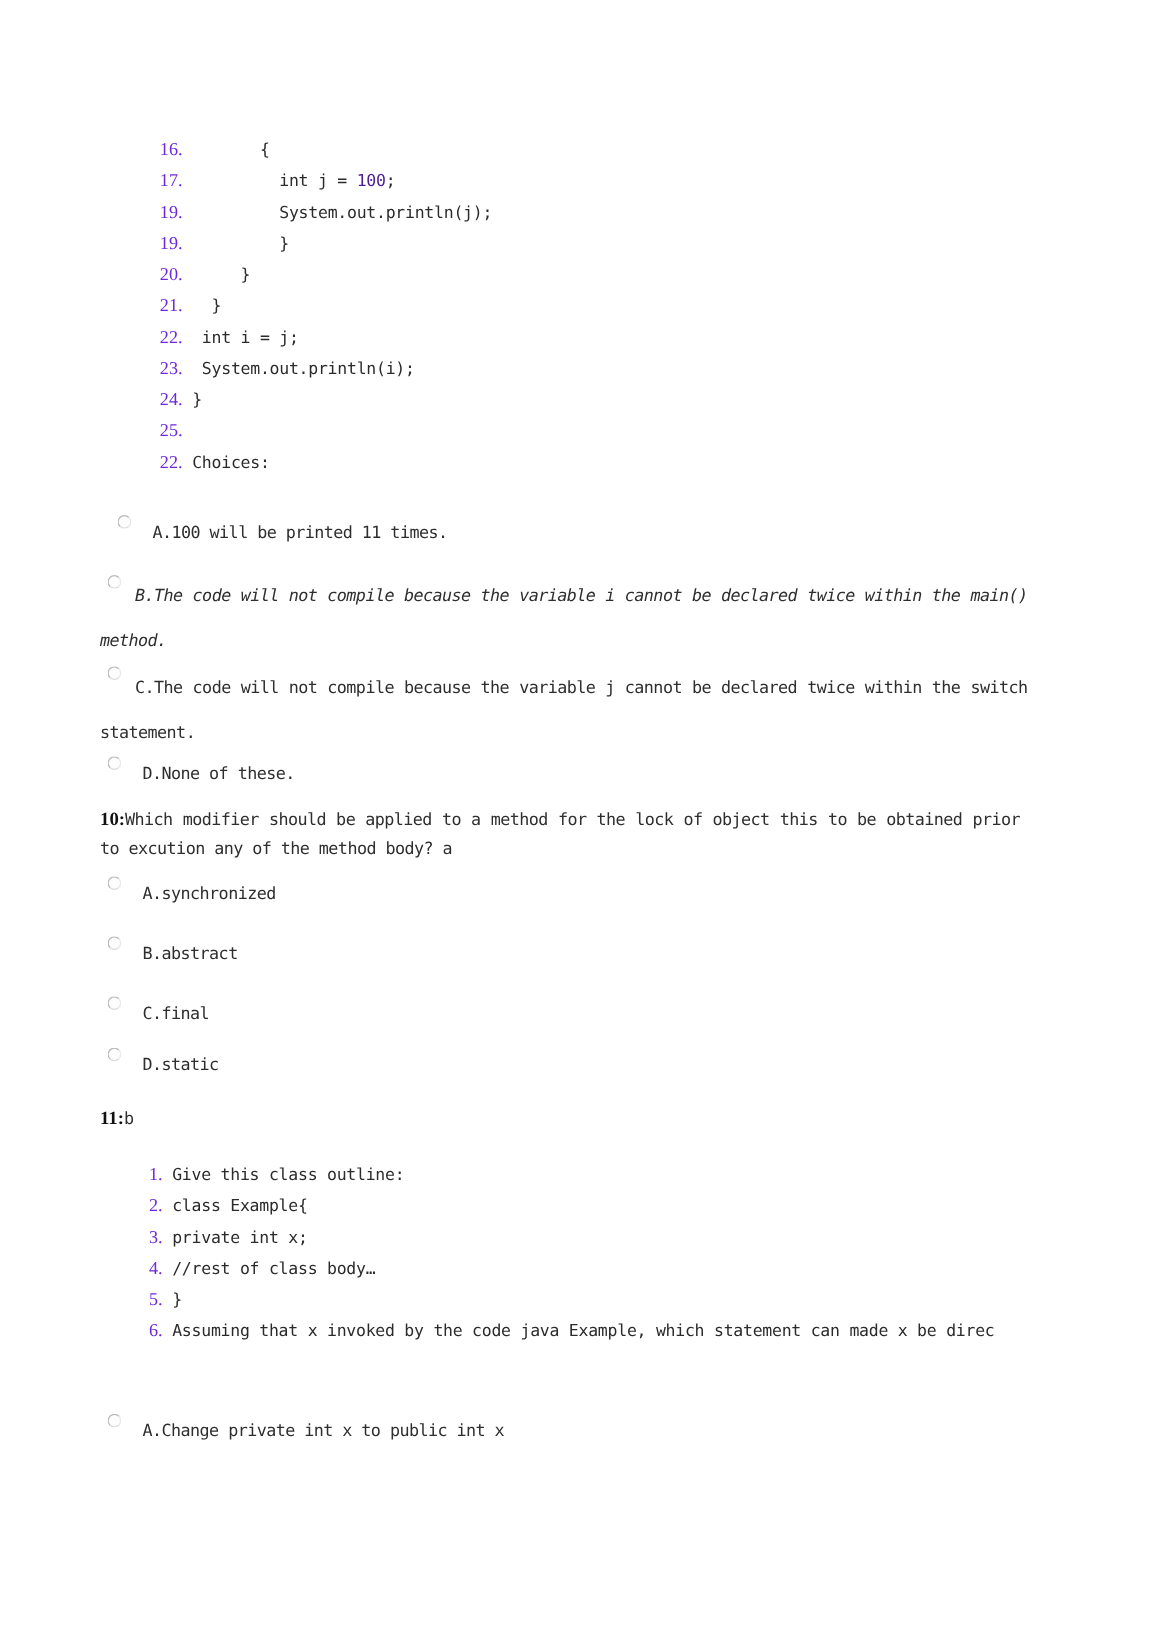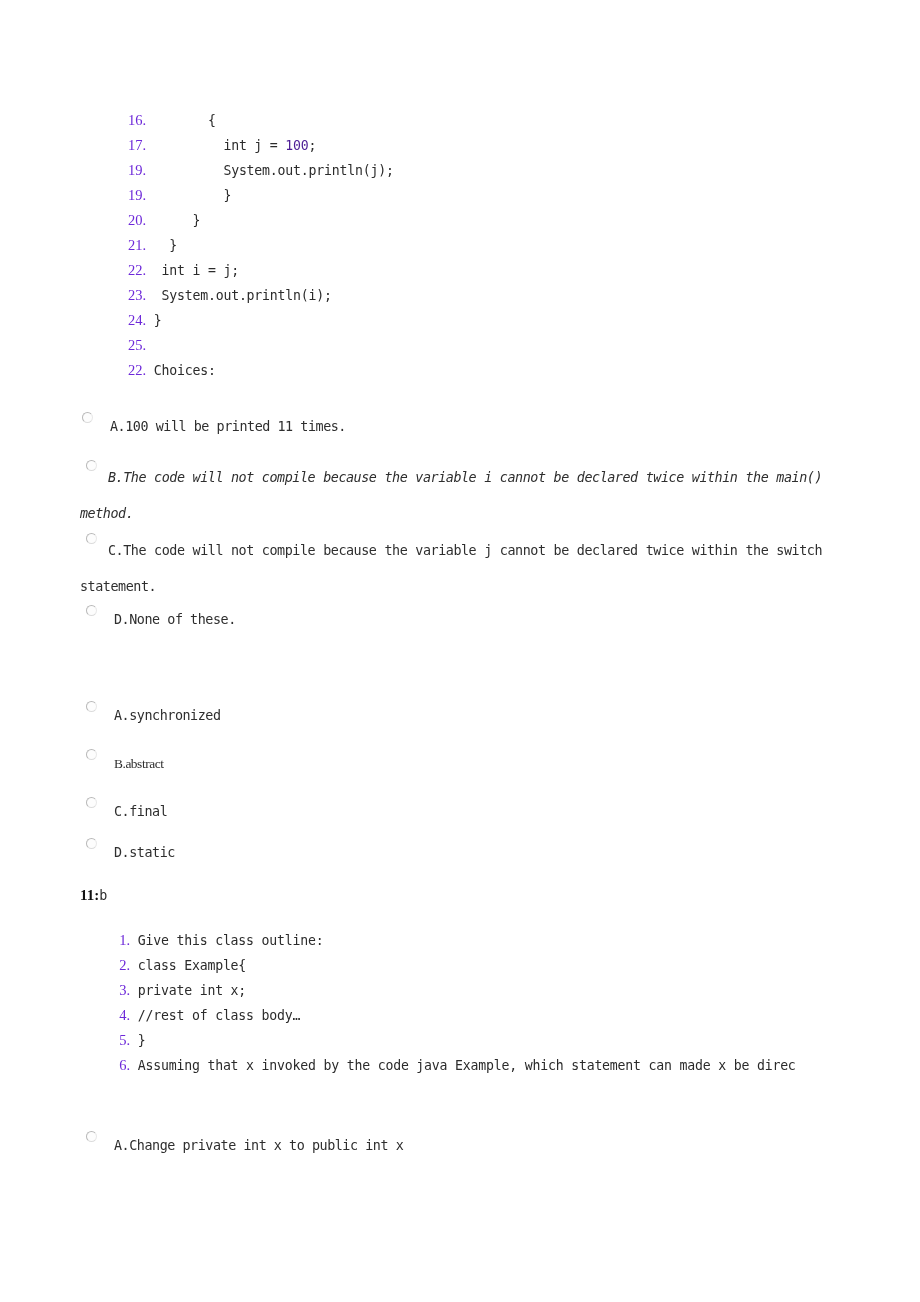--- a/index.html
+++ b/index.html
@@ -159,49 +159,52 @@
 
       <span class="code-line"><span class="lineno">24.</span><span class="codetext"> </span><span class="codetext">}</span></span>
 
       <span class="code-line"><span class="lineno">25.</span><span class="codetext"></span><span class="codetext"></span></span>
 
       <span class="code-line"><span class="lineno">22.</span><span class="codetext"> </span><span class="codetext">Choices:</span></span>
 
     </div>
   </div>
 
-  <div class="option" style="left:82px; top:412px; width:740px;">
+  <div class="option" style="left:94px; top:412px; width:740px;">
     <span class="radio"></span>
     <span class="opt-text single" style="line-height:30px;">A.100 will be printed 11 times.</span>
   </div>
 
   <div class="option" style="left:86px; top:460px; width:736px;font-style:italic;">
     <span class="radio"></span>
     <span class="opt-text multi" style="margin-left:-6px;">B.The code will not compile because the variable i cannot be declared twice within the main() method.</span>
   </div>
 
   <div class="option" style="left:86px; top:533px; width:736px;">
     <span class="radio"></span>
     <span class="opt-text multi" style="margin-left:-6px;">C.The code will not compile because the variable j cannot be declared twice within the switch statement.</span>
   </div>
 
   <div class="option" style="left:86px; top:605px; width:740px;">
     <span class="radio"></span>
     <span class="opt-text single" style="line-height:30px;">D.None of these.</span>
   </div>
 
+  <div class="qtext" style="left:80px; top:645px; width:736px;">
+    <span class="qnum">10:</span><span>Which modifier should be applied to a method for the lock of object this to be obtained prior to excution any of the method body? a</span>
+  </div>
 
   <div class="option" style="left:86px; top:701px; width:740px;">
     <span class="radio"></span>
     <span class="opt-text single" style="line-height:30px;">A.synchronized</span>
   </div>
 
   <div class="option" style="left:86px; top:749px; width:740px;">
     <span class="radio"></span>
-    <span class="opt-text single" style="line-height:30px;font-family:Liberation Serif, serif;">B.abstract</span>
+    <span class="opt-text single" style="line-height:30px;">B.abstract</span>
   </div>
 
   <div class="option" style="left:86px; top:797px; width:740px;">
     <span class="radio"></span>
     <span class="opt-text single" style="line-height:30px;">C.final</span>
   </div>
 
   <div class="option" style="left:86px; top:838px; width:740px;">
     <span class="radio"></span>
     <span class="opt-text single" style="line-height:30px;">D.static</span>

